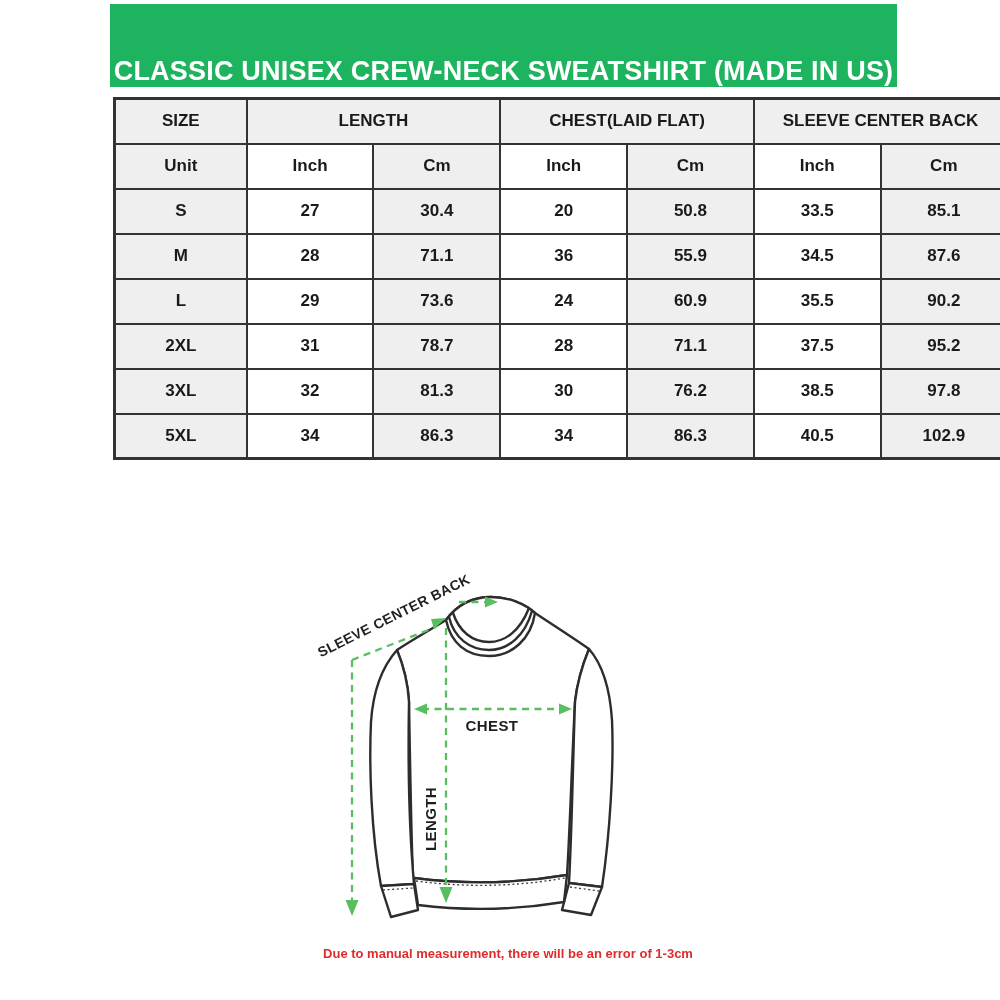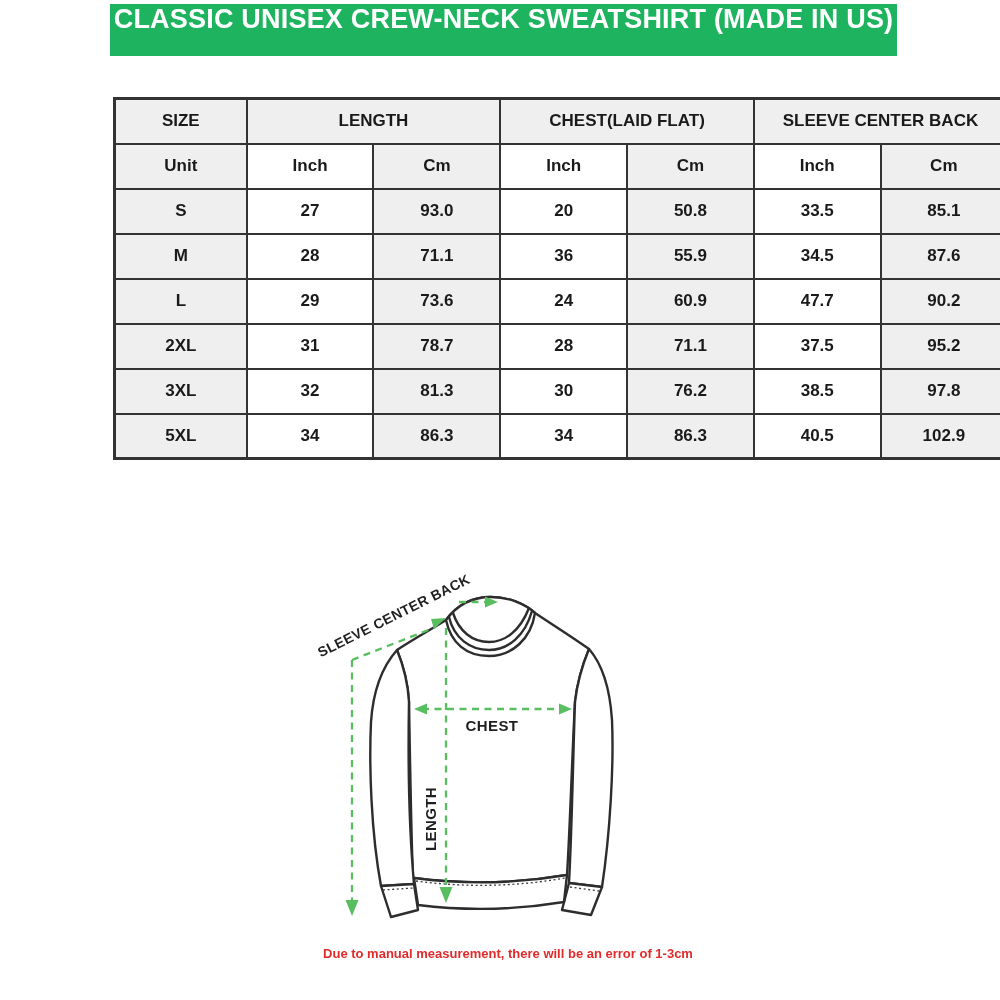--- a/index.html
+++ b/index.html
@@ -7,23 +7,23 @@
   body {
     position: relative;
     font-family: "Liberation Sans", sans-serif;
     overflow: hidden;
   }
 
   
   .banner {
     position: absolute;
     left: 110px; top: 4px;
-    width: 787px; height: 52px;
+    width: 787px; height: 83px;
     background: #1eb45f;
-    display: flex; align-items: flex-start; justify-content: center;
+    display: flex; align-items: flex-end; justify-content: center;
   }
   .banner-title {
     color: #ffffff;
     font-size: 27px;
     font-weight: bold;
     letter-spacing: 0.2px;
     white-space: nowrap;
   }
 
   
@@ -106,42 +106,42 @@
         <td>Inch</td>
         <td>Cm</td>
         <td>Inch</td>
         <td>Cm</td>
         <td>Inch</td>
         <td>Cm</td>
       </tr>
       <tr>
         <td>S</td>
         <td>27</td>
-        <td>93.0</td>
+        <td>30.4</td>
         <td>20</td>
         <td>50.8</td>
         <td>33.5</td>
         <td>85.1</td>
       </tr>
       <tr>
         <td>M</td>
         <td>28</td>
         <td>71.1</td>
         <td>36</td>
         <td>55.9</td>
         <td>34.5</td>
         <td>87.6</td>
       </tr>
       <tr>
         <td>L</td>
         <td>29</td>
         <td>73.6</td>
         <td>24</td>
         <td>60.9</td>
-        <td>47.7</td>
+        <td>35.5</td>
         <td>90.2</td>
       </tr>
       <tr>
         <td>2XL</td>
         <td>31</td>
         <td>78.7</td>
         <td>28</td>
         <td>71.1</td>
         <td>37.5</td>
         <td>95.2</td>

